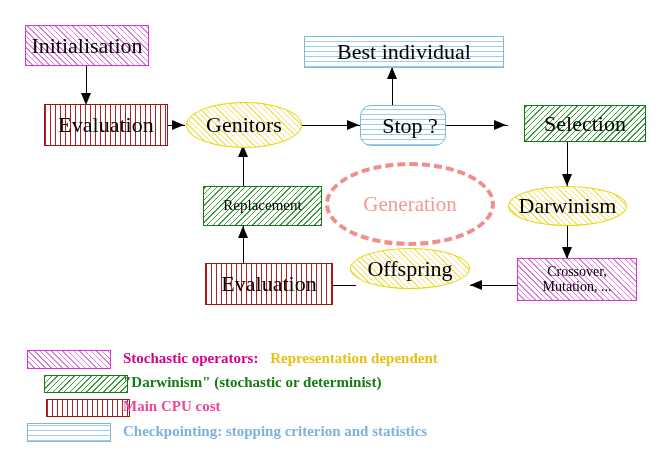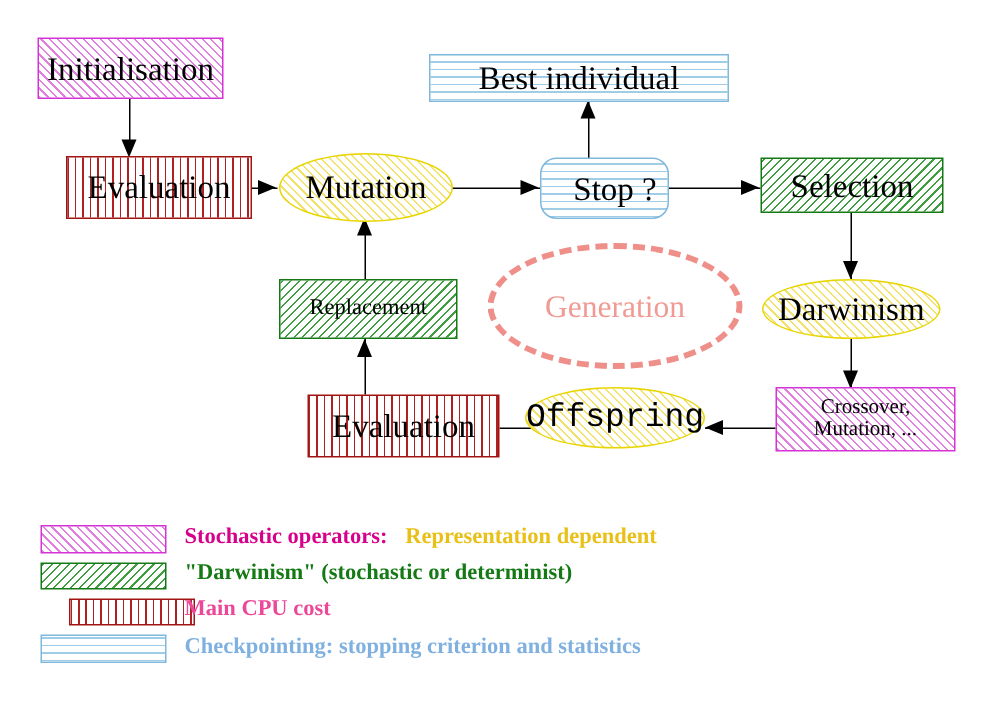--- a/index.html
+++ b/index.html
@@ -38,20 +38,21 @@
         #e07fe0 0px, #e07fe0 1px,
         rgba(255,255,255,0) 1px, rgba(255,255,255,0) 4px);
   }
   .hatch-green {
     border: 1px solid #157a15;
     background-color: #ffffff;
     background-image: repeating-linear-gradient(
         -45deg,
         #3f9e3f 0px, #3f9e3f 1px,
         rgba(255,255,255,0) 1px, rgba(255,255,255,0) 4px);
+    margin-left: 17px;
   }
   .hatch-red-vert {
     border: 1px solid #a01414;
     background-color: #ffffff;
     background-image: repeating-linear-gradient(
         90deg,
         #b02020 0px, #b02020 1px,
         rgba(255,255,255,0) 1px, rgba(255,255,255,0) 5px);
     margin-left: 19px;
   }
@@ -175,45 +176,45 @@
 
   <div class="node hatch-magenta" style="left:25px; top:25px; width:124px; height:41px; font-size:22px;">
     <span>Initialisation</span>
   </div>
 
   <div class="node hatch-red-vert" style="left:25px; top:104px; width:124px; height:42px; font-size:22px;">
     <span>Evaluation</span>
   </div>
 
   <div class="node hatch-yellow ellipse" style="left:186px; top:102px; width:116px; height:46px; font-size:22px;">
-    <span>Mutation</span>
+    <span>Genitors</span>
   </div>
 
   <div class="node hatch-blue-horiz rounded" style="left:360px; top:105px; width:86px; height:41px; font-size:22px;padding-left:14px;">
     <span>Stop ?</span>
   </div>
 
   <div class="node hatch-green" style="left:507px; top:105px; width:122px; height:37px; font-size:22px;">
     <span>Selection</span>
   </div>
 
-  <div class="node hatch-blue-horiz" style="left:286px; top:36px; width:200px; height:32px; font-size:22px;">
+  <div class="node hatch-blue-horiz" style="left:304px; top:36px; width:200px; height:32px; font-size:22px;">
     <span>Best individual</span>
   </div>
 
   <div class="node hatch-yellow ellipse" style="left:508px; top:186px; width:119px; height:40px; font-size:22px;">
     <span>Darwinism</span>
   </div>
 
   <div class="node hatch-magenta" style="left:517px; top:258px; width:120px; height:43px; font-size:14px;">
     <span>Crossover,
 Mutation, ...</span>
   </div>
 
-  <div class="node hatch-yellow ellipse" style="left:350px; top:258px; width:120px; height:41px; font-size:22px;font-family:Liberation Mono, monospace;">
+  <div class="node hatch-yellow ellipse" style="left:350px; top:248px; width:120px; height:41px; font-size:22px;">
     <span>Offspring</span>
   </div>
 
   <div class="node hatch-red-vert" style="left:186px; top:263px; width:128px; height:42px; font-size:22px;">
     <span>Evaluation</span>
   </div>
 
   <div class="node hatch-green" style="left:186px; top:186px; width:119px; height:40px; font-size:15px;">
     <span>Replacement</span>
   </div>

